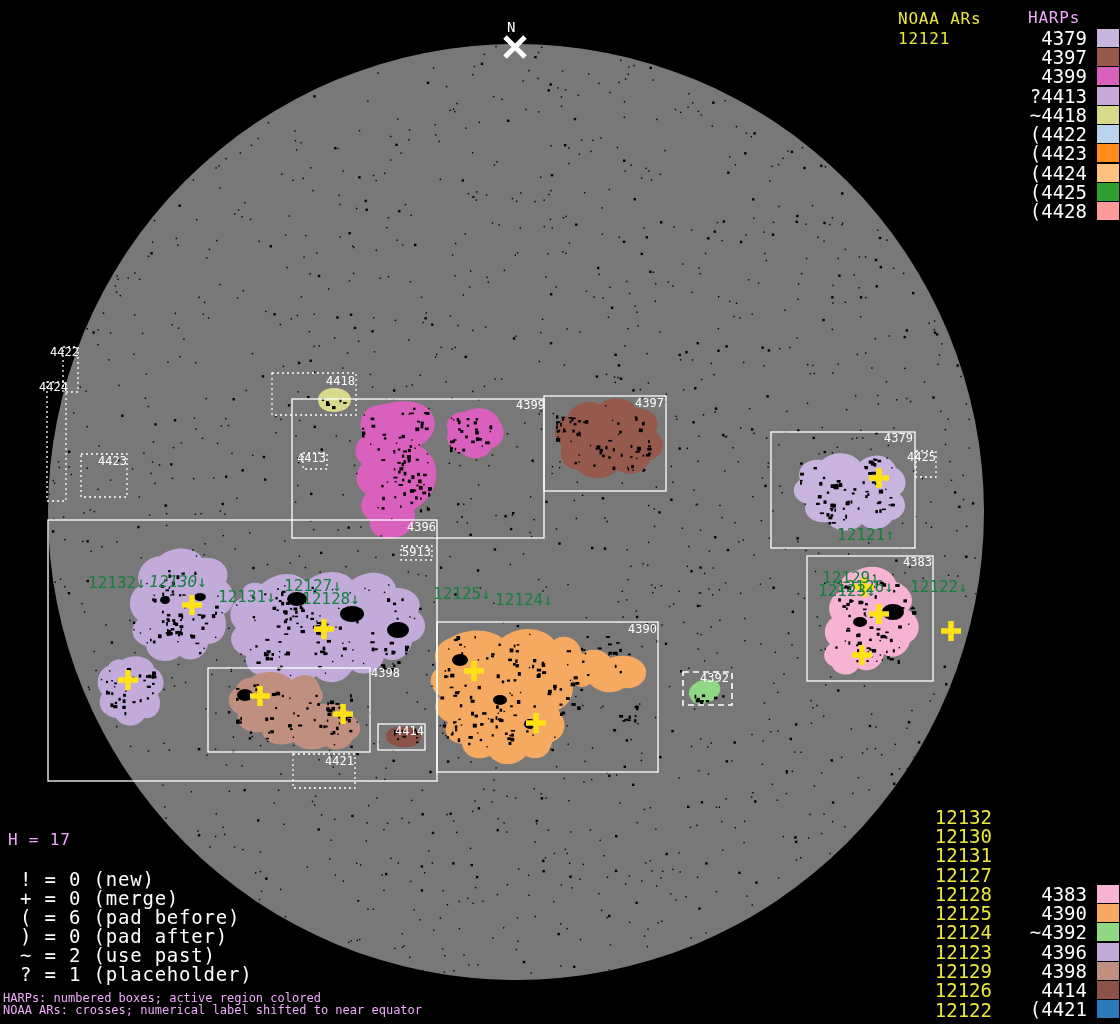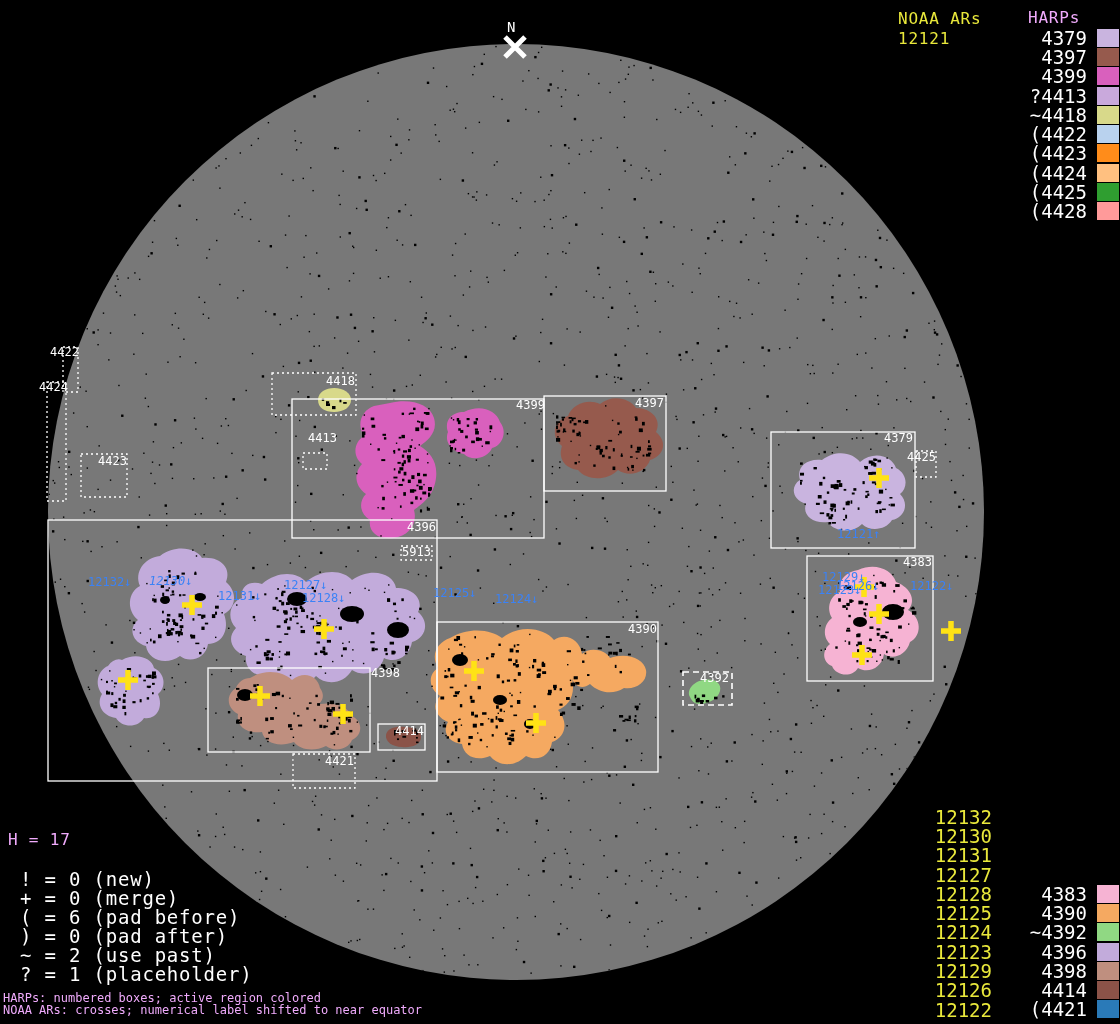--- a/index.html
+++ b/index.html
@@ -11,21 +11,21 @@
   .title{font-size:20px;line-height:21px;letter-spacing:4px;color:#fff;white-space:pre}
   .t19{font-size:16px;line-height:20px;letter-spacing:.8px;white-space:pre}
   .nlab{font-size:14px;color:#fff}
   .fn{font-size:12px;line-height:12px;letter-spacing:0;white-space:pre}
   .bl-line{height:19px;font-size:19px;letter-spacing:.8px;color:#fff;white-space:pre}
   .trrow{height:19.3px;display:flex;align-items:center;justify-content:flex-end}
   .trrow .lab{font-size:19px;color:#fff;text-align:right;white-space:pre}
   .trrow .sw{width:22px;height:18px;margin-left:10px}
   .brrow{height:19.3px;font-size:19px;color:#e9e83b;text-align:right;white-space:pre;display:flex;align-items:center;justify-content:flex-end}
   .boxlab{position:absolute;font-size:12px;line-height:13px;color:#fff;white-space:pre}
-  .noaalab{position:absolute;font-size:12px;line-height:13px;color:#3b82f6;white-space:pre}
+  .noaalab{position:absolute;font-size:16px;line-height:13px;color:#15803d;white-space:pre}
   svg{position:absolute;left:0;top:0}
 </style>
 </head>
 <body>
 
 <div class="stage">
 
   <svg id="plot" width="1120" height="1024" viewBox="0 0 1120 1024">
       <circle cx="516" cy="512" r="468" fill="#787878"></circle>
       <defs>
@@ -2344,21 +2344,21 @@
         <span class="lab">(4421</span>
         <span class="sw" style="background: rgb(42, 122, 184);"></span>
       </div>
     </div>
 
   <div id="overlay">
       <div class="boxlab" style="left: 50px; top: 346px;">4422</div>
       <div class="boxlab" style="left: 39px; top: 381px;">4424</div>
       <div class="boxlab" style="left: 98px; top: 455px; text-align: center;">4423</div>
       <div class="boxlab" style="left: 326px; top: 375px;">4418</div>
-      <div class="boxlab" style="left: 297px; top: 432px; margin-left: 11px;">4413</div>
+      <div class="boxlab" style="left: 297px; top: 452px;">4413</div>
       <div class="boxlab" style="left: 402px; top: 546px;">5913</div>
       <div class="boxlab" style="left: 325px; top: 755px;">4421</div>
       <div class="boxlab" style="left: 907px; top: 451px;">4425</div>
       <div class="boxlab" style="left: 700px; top: 672px;">4392</div>
       <div class="boxlab" style="left: 516px; top: 399px;">4399</div>
       <div class="boxlab" style="left: 635px; top: 397px;">4397</div>
       <div class="boxlab" style="left: 407px; top: 521px;">4396</div>
       <div class="boxlab" style="left: 628px; top: 623px;">4390</div>
       <div class="boxlab" style="left: 884px; top: 432px;">4379</div>
       <div class="boxlab" style="left: 903px; top: 556px;">4383</div>

